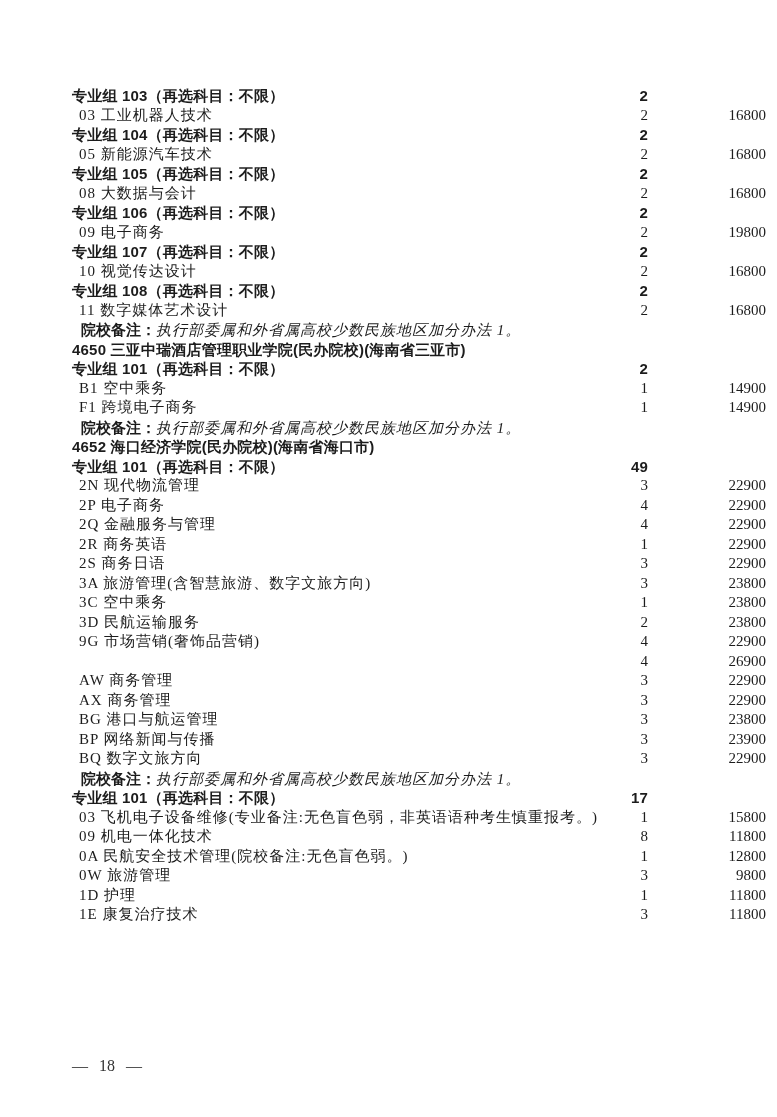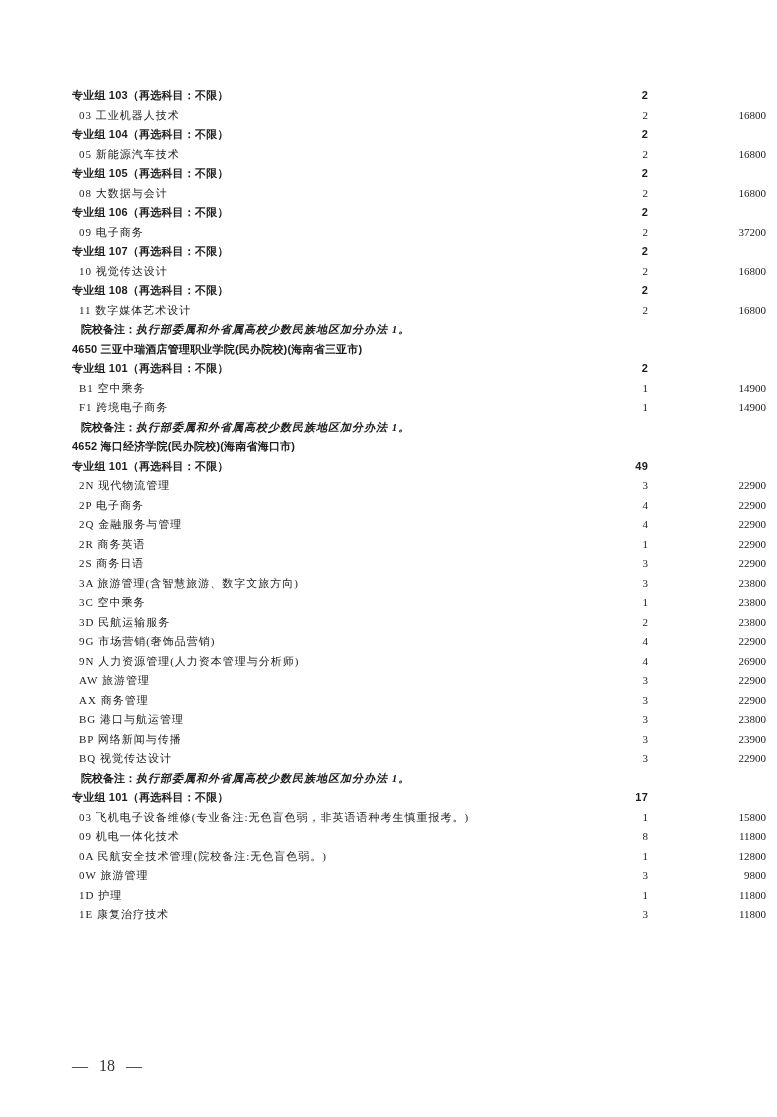--- a/index.html
+++ b/index.html
@@ -24,21 +24,21 @@
   .table {
     position: absolute;
     left: 72px;
     top: 86px;
     width: 705px;
   }
   .row {
     position: relative;
     height: 19.5px;
     line-height: 19.5px;
-    font-size: 11px;
+    font-size: 15px;
     white-space: nowrap;
   }
   .row.school,
   .row.group {
     font-family: "Liberation Sans", sans-serif;
     font-weight: bold;
     letter-spacing: 0.2px;
   }
   .row.school {
   }
@@ -61,21 +61,20 @@
     text-align: right;
   }
   .remark-prefix {
     font-family: "Liberation Sans", sans-serif;
     font-weight: bold;
     margin-left: 9px;
   }
   .remark-text {
     font-style: italic;
     letter-spacing: 1px;
-    font-weight: bold;
   }
   .footer {
     position: absolute;
     left: 72px;
     top: 1055px;
     font-size: 16px;
     line-height: 22px;
     display: inline-flex;
     gap: 11px;
     color: #333;
@@ -86,21 +85,21 @@
 
 <div class="page">
   <div class="table">
       <div class="row group"><span class="label">专业组 103（再选科目：不限）</span><span class="count">2</span></div>
       <div class="row major"><span class="label">03 工业机器人技术</span><span class="count">2</span><span class="fee">16800</span></div>
       <div class="row group"><span class="label">专业组 104（再选科目：不限）</span><span class="count">2</span></div>
       <div class="row major"><span class="label">05 新能源汽车技术</span><span class="count">2</span><span class="fee">16800</span></div>
       <div class="row group"><span class="label">专业组 105（再选科目：不限）</span><span class="count">2</span></div>
       <div class="row major"><span class="label">08 大数据与会计</span><span class="count">2</span><span class="fee">16800</span></div>
       <div class="row group"><span class="label">专业组 106（再选科目：不限）</span><span class="count">2</span></div>
-      <div class="row major"><span class="label">09 电子商务</span><span class="count">2</span><span class="fee">37200</span></div>
+      <div class="row major"><span class="label">09 电子商务</span><span class="count">2</span><span class="fee">19800</span></div>
       <div class="row group"><span class="label">专业组 107（再选科目：不限）</span><span class="count">2</span></div>
       <div class="row major"><span class="label">10 视觉传达设计</span><span class="count">2</span><span class="fee">16800</span></div>
       <div class="row group"><span class="label">专业组 108（再选科目：不限）</span><span class="count">2</span></div>
       <div class="row major"><span class="label">11 数字媒体艺术设计</span><span class="count">2</span><span class="fee">16800</span></div>
       <div class="row remark"><span class="remark-prefix">院校备注：</span><span class="remark-text">执行部委属和外省属高校少数民族地区加分办法 1。</span></div>
       <div class="row school"><span class="label">4650 三亚中瑞酒店管理职业学院(民办院校)(海南省三亚市)</span></div>
       <div class="row group"><span class="label">专业组 101（再选科目：不限）</span><span class="count">2</span></div>
       <div class="row major"><span class="label">B1 空中乘务</span><span class="count">1</span><span class="fee">14900</span></div>
       <div class="row major"><span class="label">F1 跨境电子商务</span><span class="count">1</span><span class="fee">14900</span></div>
       <div class="row remark"><span class="remark-prefix">院校备注：</span><span class="remark-text">执行部委属和外省属高校少数民族地区加分办法 1。</span></div>
@@ -108,26 +107,26 @@
       <div class="row group"><span class="label">专业组 101（再选科目：不限）</span><span class="count">49</span></div>
       <div class="row major"><span class="label">2N 现代物流管理</span><span class="count">3</span><span class="fee">22900</span></div>
       <div class="row major"><span class="label">2P 电子商务</span><span class="count">4</span><span class="fee">22900</span></div>
       <div class="row major"><span class="label">2Q 金融服务与管理</span><span class="count">4</span><span class="fee">22900</span></div>
       <div class="row major"><span class="label">2R 商务英语</span><span class="count">1</span><span class="fee">22900</span></div>
       <div class="row major"><span class="label">2S 商务日语</span><span class="count">3</span><span class="fee">22900</span></div>
       <div class="row major"><span class="label">3A 旅游管理(含智慧旅游、数字文旅方向)</span><span class="count">3</span><span class="fee">23800</span></div>
       <div class="row major"><span class="label">3C 空中乘务</span><span class="count">1</span><span class="fee">23800</span></div>
       <div class="row major"><span class="label">3D 民航运输服务</span><span class="count">2</span><span class="fee">23800</span></div>
       <div class="row major"><span class="label">9G 市场营销(奢饰品营销)</span><span class="count">4</span><span class="fee">22900</span></div>
-      <div class="row major"><span class="label">9N 人力资源管理(人力资本管理与分析师)</span><span class="count">4</span><span class="fee">26900</span></div>
-      <div class="row major"><span class="label">AW 旅游管理</span><span class="count">3</span><span class="fee">22900</span></div>
+      <div class="row major"><span class="count">4</span><span class="fee">26900</span></div>
+      <div class="row major"><span class="label">AW 商务管理</span><span class="count">3</span><span class="fee">22900</span></div>
       <div class="row major"><span class="label">AX 商务管理</span><span class="count">3</span><span class="fee">22900</span></div>
       <div class="row major"><span class="label">BG 港口与航运管理</span><span class="count">3</span><span class="fee">23800</span></div>
       <div class="row major"><span class="label">BP 网络新闻与传播</span><span class="count">3</span><span class="fee">23900</span></div>
-      <div class="row major"><span class="label">BQ 视觉传达设计</span><span class="count">3</span><span class="fee">22900</span></div>
+      <div class="row major"><span class="label">BQ 数字文旅方向</span><span class="count">3</span><span class="fee">22900</span></div>
       <div class="row remark"><span class="remark-prefix">院校备注：</span><span class="remark-text">执行部委属和外省属高校少数民族地区加分办法 1。</span></div>
       <div class="row group"><span class="label">专业组 101（再选科目：不限）</span><span class="count">17</span></div>
       <div class="row major"><span class="label">03 飞机电子设备维修(专业备注:无色盲色弱，非英语语种考生慎重报考。)</span><span class="count">1</span><span class="fee">15800</span></div>
       <div class="row major"><span class="label">09 机电一体化技术</span><span class="count">8</span><span class="fee">11800</span></div>
       <div class="row major"><span class="label">0A 民航安全技术管理(院校备注:无色盲色弱。)</span><span class="count">1</span><span class="fee">12800</span></div>
       <div class="row major"><span class="label">0W 旅游管理</span><span class="count">3</span><span class="fee">9800</span></div>
       <div class="row major"><span class="label">1D 护理</span><span class="count">1</span><span class="fee">11800</span></div>
       <div class="row major"><span class="label">1E 康复治疗技术</span><span class="count">3</span><span class="fee">11800</span></div>
     </div>
   <div class="footer">

